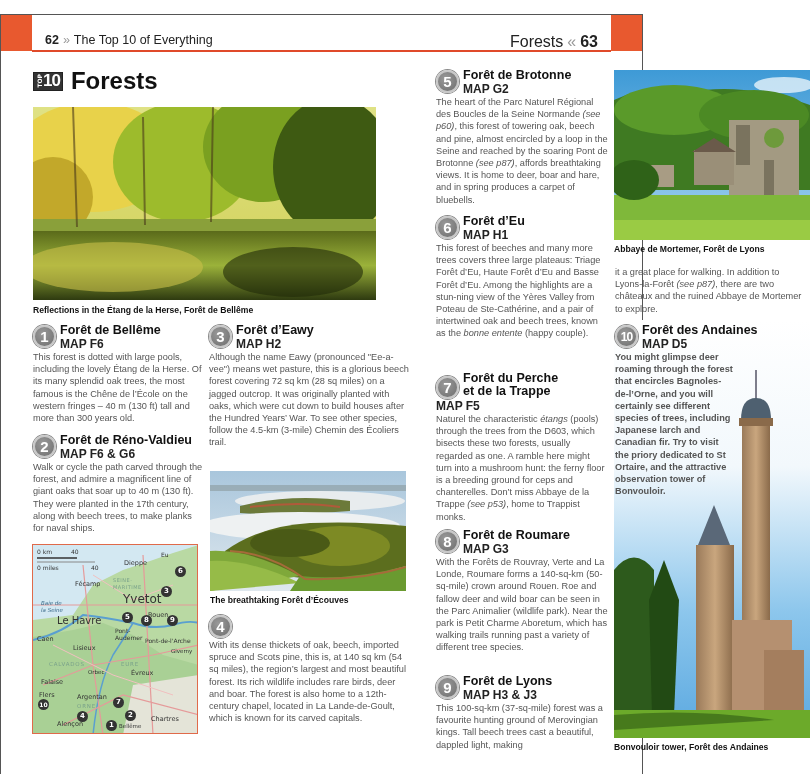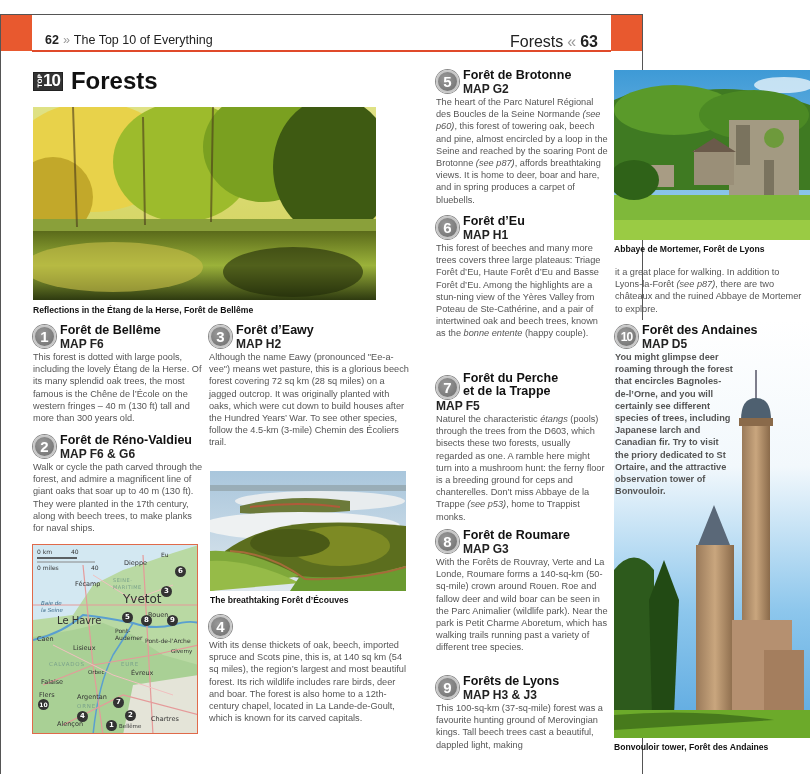--- a/index.html
+++ b/index.html
@@ -251,21 +251,21 @@
         <div class="emap">MAP G3</div>
       </div>
     </div>
     <div class="ebody">With the Forêts de Rouvray, Verte and La Londe, Roumare forms a 140-sq-km (50-sq-mile) crown around Rouen. Roe and fallow deer and wild boar can be seen in the Parc Animalier (wildlife park). Near the park is Petit Charme Aboretum, which has walking trails running past a variety of different tree species.</div>
   </div>
 
   <div class="entry" style="left:435px; top:660px; width:172px;">
     <div class="head">
       <span class="badge">9</span>
       <div>
-        <div class="ename">Forêts de Lyons</div>
+        <div class="ename">Forêt de Lyons</div>
         <div class="emap">MAP H3 &amp; J3</div>
       </div>
     </div>
     <div class="ebody">This 100-sq-km (37-sq-mile) forest was a favourite hunting ground of Merovingian kings. Tall beech trees cast a beautiful, dappled light, making</div>
   </div>
 
   <div class="photo" style="left:613px; top:55px; width:196px; height:170px;">
     <svg width="196" height="170" viewBox="0 0 196 170">
       <defs>
         <linearGradient id="sky3" x1="0" y1="0" x2="0" y2="1">

